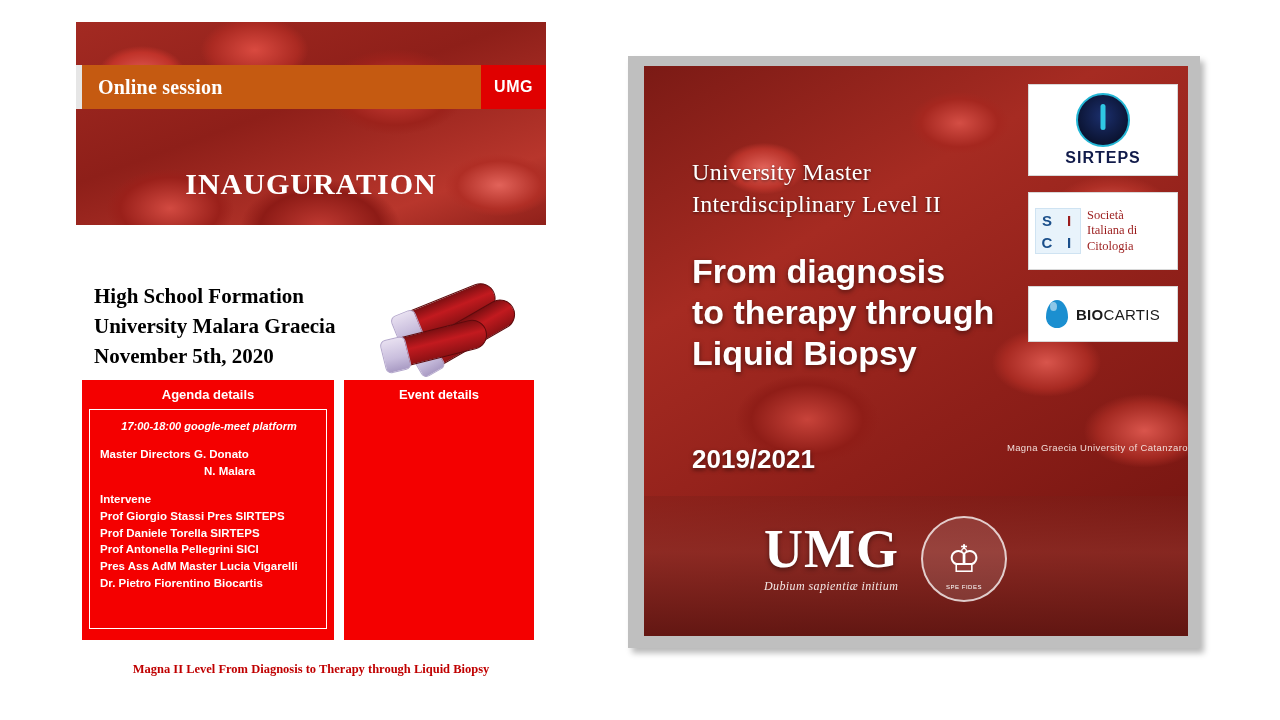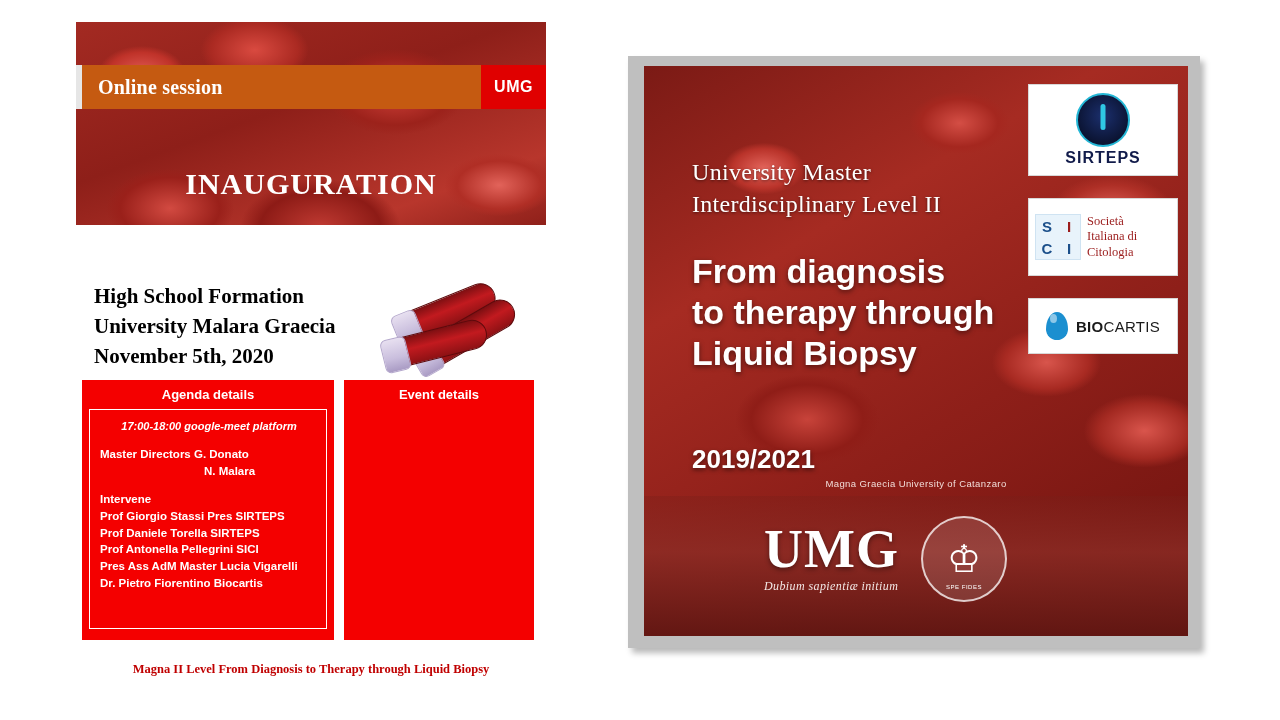--- a/index.html
+++ b/index.html
@@ -144,21 +144,21 @@
     font-weight: bold; font-size: 34px; color: #ffffff; line-height: 1.2;
     text-shadow: 0 2px 5px rgba(0,0,0,.5);
   }
   .poster-years {
     position: absolute; left: 48px; top: 378px;
     font-family: "Liberation Sans", sans-serif;
     font-weight: bold; font-size: 26px; color: #ffffff;
     text-shadow: 0 2px 4px rgba(0,0,0,.5);
   }
   .poster-univ {
-    position: absolute; left: 0; top: 412px; width: 100%; text-align: center;
+    position: absolute; left: 0; top: 376px; width: 100%; text-align: right;
     font-size: 9.5px; color: #f1dcd8; letter-spacing: .4px;
   }
   .poster-bottom-band {
     position: absolute; left: 0; bottom: 0; width: 100%; height: 140px;
     background: linear-gradient(180deg, rgba(120,30,24,.35) 0%, rgba(140,45,38,.75) 40%, rgba(95,22,18,.9) 100%);
   }
   .umg-block {
     position: absolute; left: 120px; bottom: 34px; display: flex; align-items: center;
   }
   .umg-text { text-align: left; }
@@ -185,21 +185,21 @@
   .umg-seal .seal-motto {
     position: absolute; bottom: 10px; width: 100%; text-align: center;
     font-size: 6px; color: #ffffff; letter-spacing: .5px;
   }
 
   
   .logo-col {
     position: absolute; right: 10px; top: 18px; width: 150px;
   }
   .logo-card {
-    background: #ffffff; border: 1px solid #d8d8d8; margin-bottom: 22px;
+    background: #ffffff; border: 1px solid #d8d8d8; margin-bottom: 16px;
     padding: 6px; display: flex; align-items: center; justify-content: center;
   }
   .logo-sirteps { height: 92px; flex-direction: column; }
   .sirteps-circle {
     width: 54px; height: 54px; border-radius: 50%;
     background: radial-gradient(circle at 50% 42%, #1b2f6d 0%, #0b1433 70%);
     border: 2px solid #24b7d6;
     position: relative; margin-bottom: 2px;
   }
   .sirteps-circle::after {

